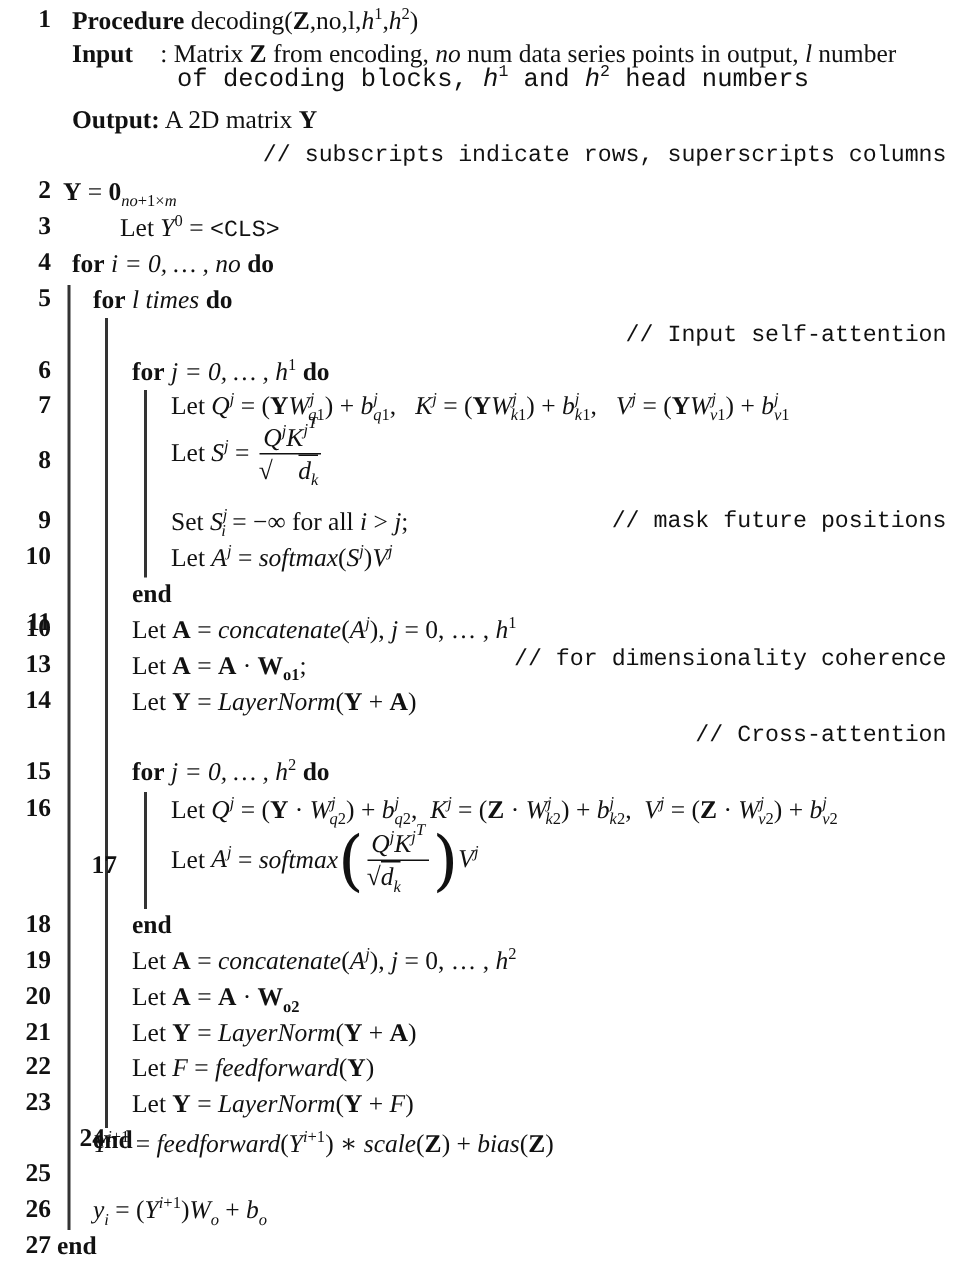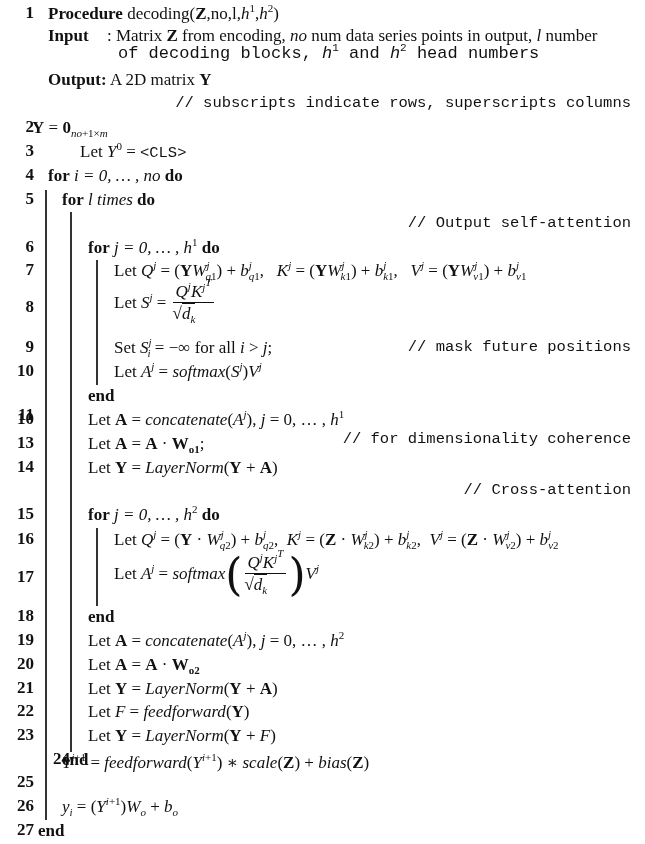--- a/index.html
+++ b/index.html
@@ -39,55 +39,55 @@
 <div class="row" style="left:118px;top:43px;font-family:Liberation Mono, monospace;">
   of decoding blocks, <i>h</i><sup>1</sup> and <i>h</i><sup>2</sup> head numbers
 </div>
 <div class="row" style="left:48px;top:69px;">
   <span class="b">Output:</span>
   <span>A 2D matrix <b>Y</b></span>
 </div>
 <div class="cmt mono" style="top:94px;">// subscripts indicate rows, superscripts columns</div>
 
 <div class="ln" style="top:117px;">2</div>
-<div class="row" style="left:32px;top:117px;text-align:center;">
+<div class="row" style="left:42px;top:117px;text-align:center;">
   <b>Y</b> = <b>0</b><sub><i>no</i>+1×<i>m</i></sub>
 </div>
 
 <div class="ln" style="top:141px;">3</div>
 <div class="row" style="left:48px;top:141px;margin-left:32px;">
   <span>Let</span> <i>Y</i><sup>0</sup> = <span class="mono">&lt;CLS&gt;</span>
 </div>
 
 <div class="ln" style="top:165px;">4</div>
 <div class="row" style="left:48px;top:165px;">
   <b>for</b> <i>i = 0, … , no</i> <b>do</b>
 </div>
 
 <div class="ln" style="top:189px;">5</div>
 <div class="row" style="left:62px;top:189px;">
   <b>for</b> <i>l</i> <i>times</i> <b>do</b>
 </div>
 
-<div class="cmt mono" style="top:214px;">// Output self-attention</div>
+<div class="cmt mono" style="top:214px;">// Input self-attention</div>
 
 <div class="ln" style="top:237px;">6</div>
 <div class="row" style="left:88px;top:237px;">
   <b>for</b> <i>j = 0, … , h</i><sup>1</sup> <b>do</b>
 </div>
 
 <div class="ln" style="top:260px;">7</div>
 <div class="row" style="left:114px;top:260px;">
   Let <i>Q<sup>j</sup></i> = (<b>Y</b><i>W</i><sup><i>j</i></sup><sub style="margin-left:-4px;"><i>q</i>1</sub>) + <i>b</i><sup><i>j</i></sup><sub style="margin-left:-3px;"><i>q</i>1</sub>,&nbsp;&nbsp; <i>K<sup>j</sup></i> = (<b>Y</b><i>W</i><sup><i>j</i></sup><sub style="margin-left:-4px;"><i>k</i>1</sub>) + <i>b</i><sup><i>j</i></sup><sub style="margin-left:-3px;"><i>k</i>1</sub>,&nbsp;&nbsp; <i>V<sup>j</sup></i> = (<b>Y</b><i>W</i><sup><i>j</i></sup><sub style="margin-left:-4px;"><i>v</i>1</sub>) + <i>b</i><sup><i>j</i></sup><sub style="margin-left:-3px;"><i>v</i>1</sub>
 </div>
 
 <div class="ln" style="top:297px;">8</div>
 <div class="row" style="left:114px;top:282px;">
   Let <i>S<sup>j</sup></i> =
-  <span class="frac"><span class="num"><i>Q<sup>j</sup>K<sup>j<sup>T</sup></sup></i></span><span class="den">√<span style="border-top:1px solid #111;"><i>d<sub>k</sub></i></span></span></span>
+  <span class="frac"><span class="num"><i>Q<sup>j</sup>K<sup>j<sup>T</sup></sup></i></span><span class="den">√<span style="border-top:1px solid #111;margin-left:17px;"><i>d<sub>k</sub></i></span></span></span>
 </div>
 
 <div class="ln" style="top:337px;">9</div>
 <div class="row" style="left:114px;top:337px;text-align:right;">
   <span>Set</span> <i>S</i><sup><i>j</i></sup><sub style="margin-left:-4px;"><i>i</i></sub> = −∞ for all <i>i</i> &gt; <i>j</i>;
 </div>
 <div class="cmt mono" style="top:338px;margin-left:43px;">// mask future positions</div>
 
 <div class="ln" style="top:361px;">10</div>
 <div class="row" style="left:114px;top:361px;">
@@ -118,21 +118,21 @@
 <div class="ln" style="top:504px;">15</div>
 <div class="row" style="left:88px;top:504px;">
   <b>for</b> <i>j = 0, … , h</i><sup>2</sup> <b>do</b>
 </div>
 
 <div class="ln" style="top:529px;">16</div>
 <div class="row" style="left:114px;top:529px;">
   Let <i>Q<sup>j</sup></i> = (<b>Y</b> · <i>W</i><sup><i>j</i></sup><sub style="margin-left:-4px;"><i>q</i>2</sub>) + <i>b</i><sup><i>j</i></sup><sub style="margin-left:-3px;"><i>q</i>2</sub>,&nbsp; <i>K<sup>j</sup></i> = (<b>Z</b> · <i>W</i><sup><i>j</i></sup><sub style="margin-left:-4px;"><i>k</i>2</sub>) + <i>b</i><sup><i>j</i></sup><sub style="margin-left:-3px;"><i>k</i>2</sub>,&nbsp; <i>V<sup>j</sup></i> = (<b>Z</b> · <i>W</i><sup><i>j</i></sup><sub style="margin-left:-4px;"><i>v</i>2</sub>) + <i>b</i><sup><i>j</i></sup><sub style="margin-left:-3px;"><i>v</i>2</sub>
 </div>
 
-<div class="ln" style="top:567px;">17</div>
+<div class="ln" style="top:567px;margin-left:44px;">17</div>
 <div class="row" style="left:114px;top:553px;">
   Let <i>A<sup>j</sup></i> = <i>softmax</i><span class="big-paren">(</span><span class="frac"><span class="num"><i>Q<sup>j</sup>K<sup>j<sup>T</sup></sup></i></span><span class="den">√<span style="border-top:1px solid #111;"><i>d<sub>k</sub></i></span></span></span><span class="big-paren">)</span><i>V<sup>j</sup></i>
 </div>
 
 <div class="ln" style="top:606px;">18</div>
 <div class="row b" style="left:88px;top:606px;">end</div>
 
 <div class="ln" style="top:630px;">19</div>
 <div class="row" style="left:88px;top:630px;">
   Let <b>A</b> = <i>concatenate</i>(<i>A<sup>j</sup></i>), <i>j</i> = 0, … , <i>h</i><sup>2</sup>

